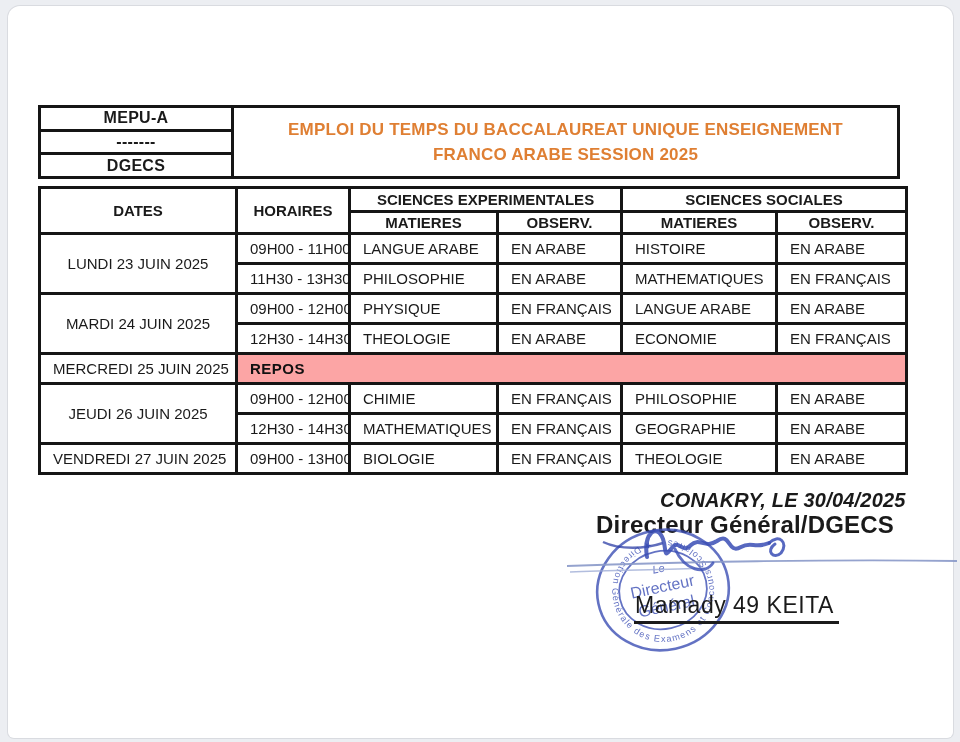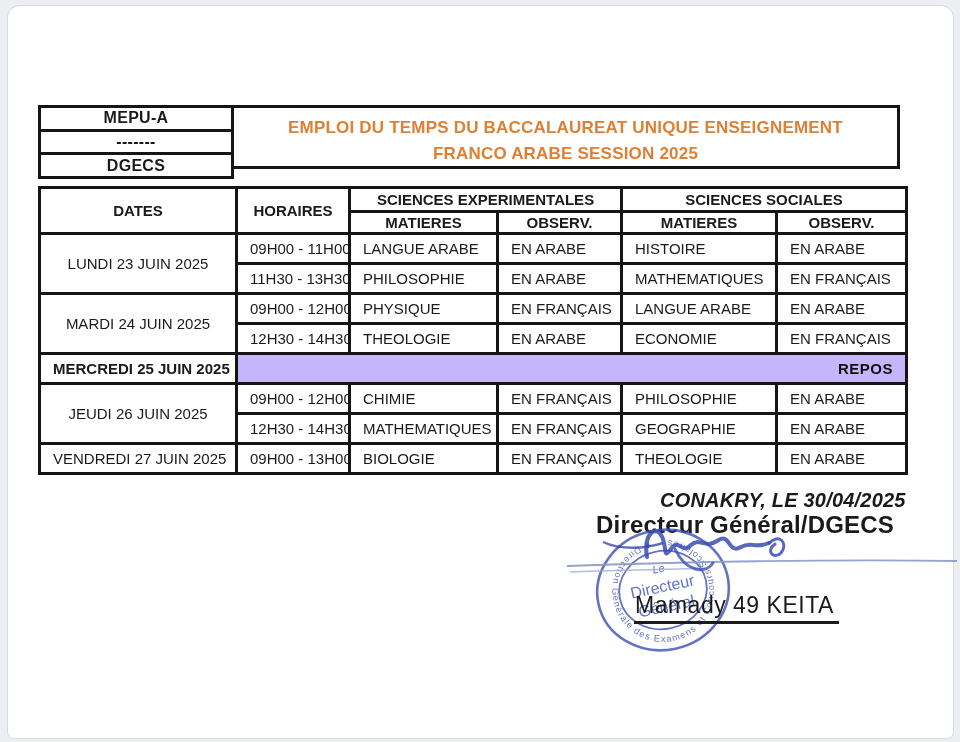--- a/index.html
+++ b/index.html
@@ -7,37 +7,37 @@
           font-family:"Liberation Sans", sans-serif;color:#1a1a1a;}
   .paper{position:absolute;left:8px;top:6px;right:7px;bottom:4px;background:#ffffff;
          border-radius:12px 12px 6px 6px;box-shadow:0 0 0 1px #d9dbe0;}
 
   
   .org-box{position:absolute;left:38px;top:105px;width:196px;height:74px;box-sizing:border-box;
            border:3px solid #151515;display:flex;flex-direction:column;background:#fff;}
   .org-row{flex:1;display:flex;align-items:center;justify-content:center;
            font-weight:bold;font-size:16px;letter-spacing:.3px;}
   .org-row + .org-row{border-top:3px solid #151515;}
-  .title-box{position:absolute;left:231px;top:105px;width:669px;height:64px;box-sizing:border-box;
-             border:3px solid #151515;display:flex;flex-direction:column;justify-content:flex-end;
+  .title-box{position:absolute;left:231px;top:105px;width:669px;height:74px;box-sizing:border-box;
+             border:3px solid #151515;display:flex;flex-direction:column;justify-content:center;
              align-items:center;background:#fff;}
   .title-line{color:#DF7F33;font-weight:bold;font-size:17px;line-height:1.5;letter-spacing:.2px;}
 
   
   table.tt{position:absolute;left:38px;top:186px;width:867px;border-collapse:collapse;
            table-layout:fixed;background:#fff;}
   table.tt th, table.tt td{border:3px solid #151515;font-size:15px;padding:1px 12px;
            overflow:hidden;white-space:nowrap;vertical-align:middle;}
   table.tt th{font-weight:bold;text-align:center;padding:1px 2px;}
   th.obs-last{text-align:left;padding-left:3px;}
   td.day{ text-align:center;padding-left:6px;}
-  td.bold{font-weight:bold;margin-left:10px;}
+  td.bold{font-weight:normal;margin-left:10px;}
   td.cell{text-align:left;padding-left:5px;}
   tr.hdr1{height:24px;} tr.hdr2{height:22px;} tr.body{height:30px;}
-  td.repos{background:#c4b5fd;text-align:right;font-weight:bold;font-size:22px;
+  td.repos{background:#fca5a5;text-align:left;font-weight:bold;font-size:22px;
            letter-spacing:.5px;color:#111;}
 
   
   .place-date{position:absolute;left:660px;top:489px;font-weight:bold;font-style:italic;
               font-size:20px;letter-spacing:.2px;}
   .sig-title{position:absolute;left:596px;top:511px;font-weight:bold;font-size:24px;letter-spacing:.2px;}
   .sig-name{position:absolute;left:634px;top:592px;font-weight:normal;font-size:23px;
             letter-spacing:.5px;border-bottom:3px solid #1b1b1b;padding:0 5px 2px 1px;}
   svg.stamp{position:absolute;left:575px;top:518px;opacity:.8;}
   svg.signature{position:absolute;left:555px;top:515px;}

